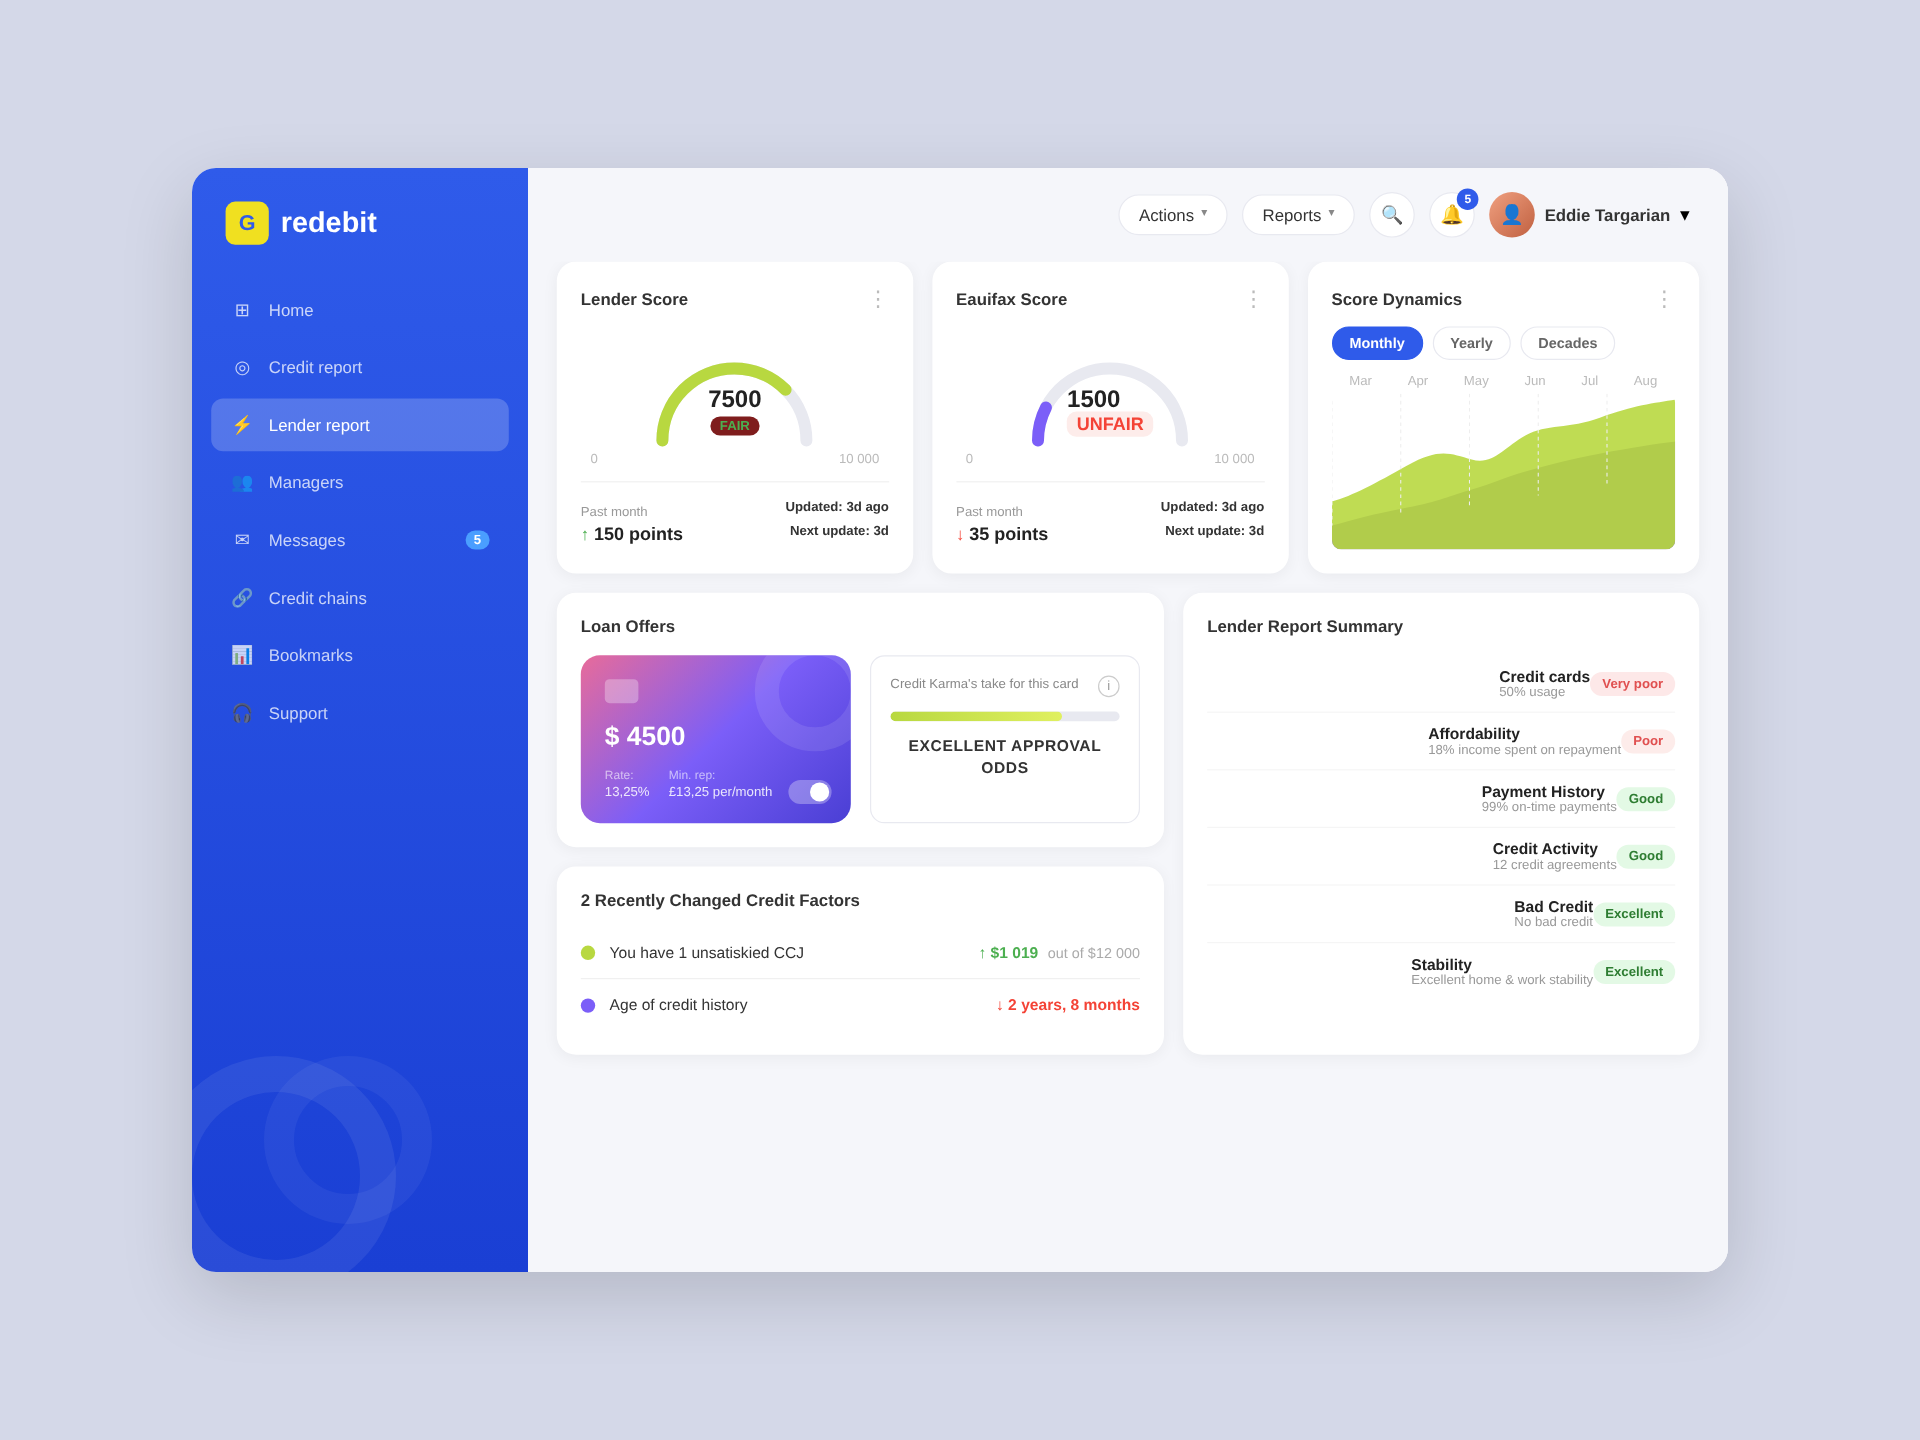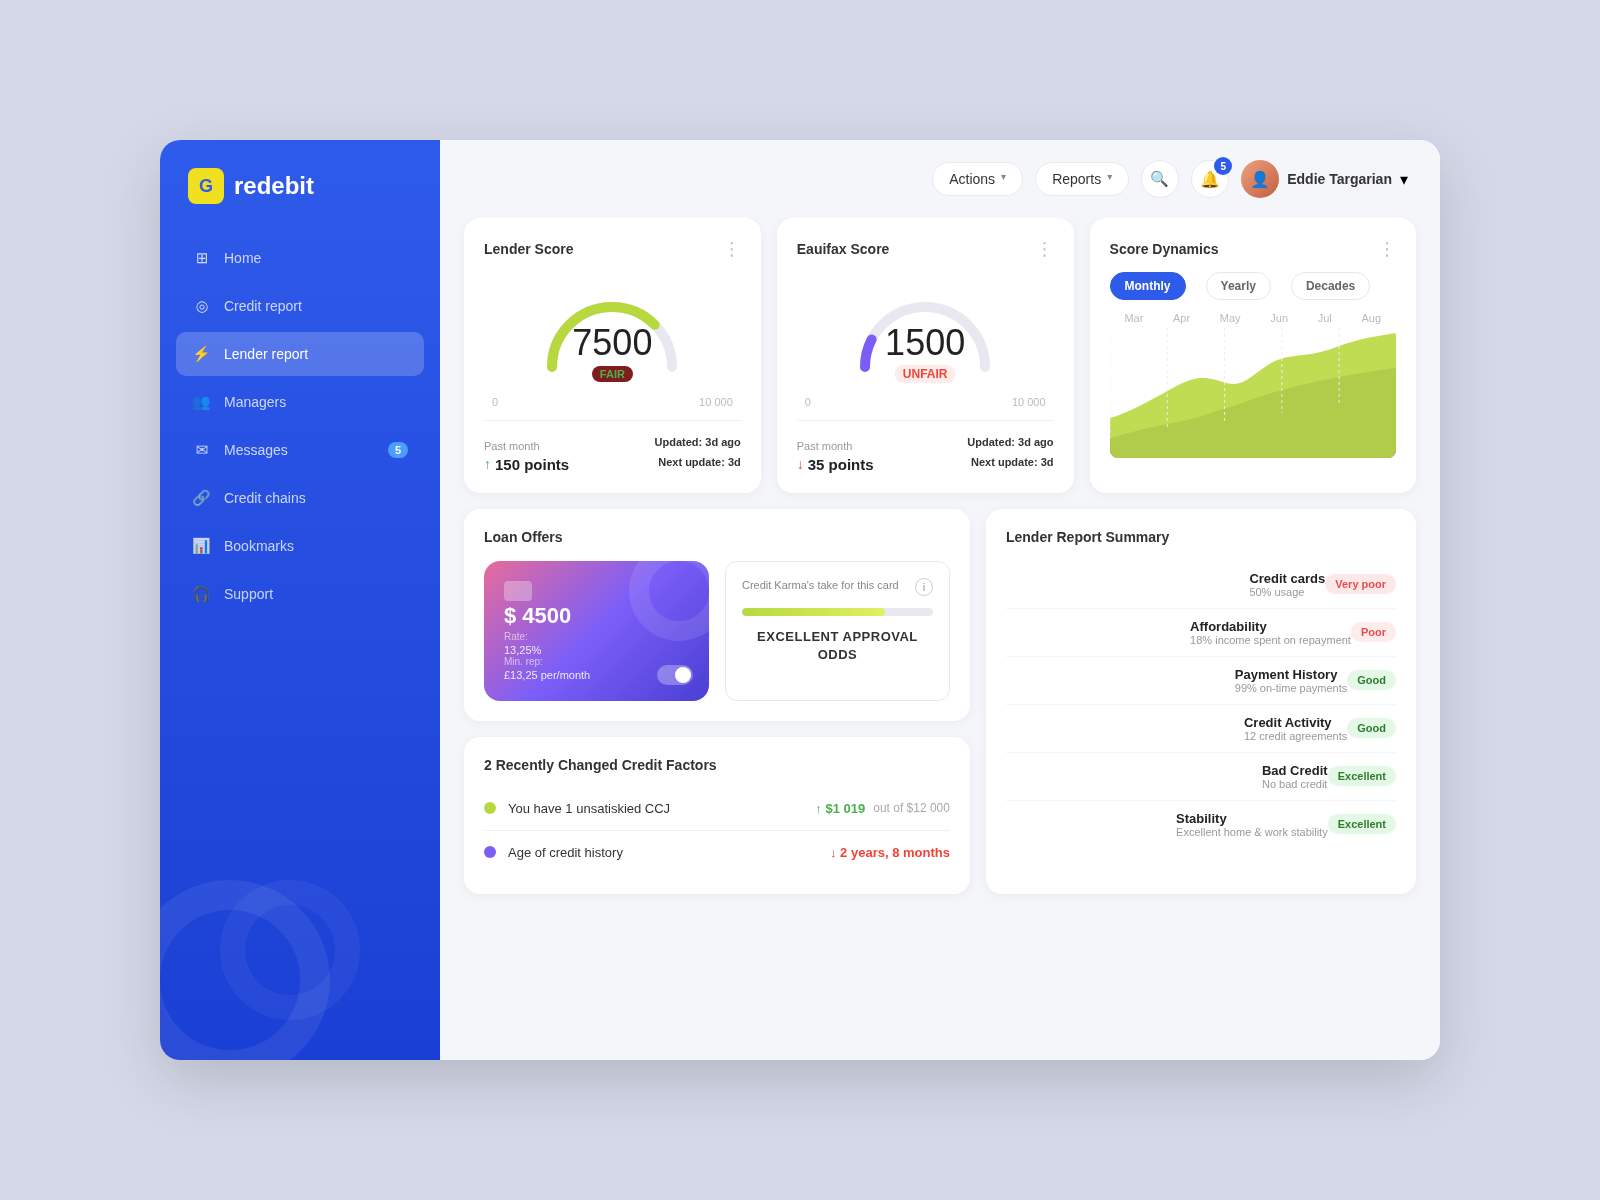--- a/index.html
+++ b/index.html
@@ -195,37 +195,37 @@
 
     
     .gauge-container {
       display: flex;
       flex-direction: column;
       align-items: center;
       padding: 10px 0;
     }
     .gauge-svg { width: 160px; height: 100px; }
     .gauge-value {
-      text-align: right;
-      font-size: 36px;
-      font-weight: 400;
+      text-align: left;
+      font-size: 20px;
+      font-weight: 700;
       color: #222;
       margin-top: -10px;
     }
     .gauge-label-fair {
       font-size: 11px;
       font-weight: 700;
       background: #7f1d1d;
       color: #4caf50;
       padding: 2px 8px;
       border-radius: 8px;
       margin-top: 2px;
     }
     .gauge-label-unfair {
-      font-size: 12px;
+      font-size: 15px;
       font-weight: 700;
       background: #fdecea;
       color: #f44336;
       padding: 2px 8px;
       border-radius: 8px;
       margin-top: 2px;
     }
     .gauge-range {
       display: flex;
       justify-content: space-between;
@@ -247,21 +247,21 @@
     .points-up { display: flex; align-items: center; gap: 4px; font-size: 15px; font-weight: 700; color: #222; }
     .arrow-up { color: #4caf50; font-size: 14px; }
     .arrow-down { color: #f44336; font-size: 14px; }
     .update-info { text-align: right; font-size: 11px; color: #999; line-height: 1.8; }
     .update-info span { font-weight: 600; color: #333; }
 
     
     .score-dynamics-card { }
     .dynamics-tabs {
       display: flex;
-      gap: 20px;
+      gap: 8px;
       margin-bottom: 12px;
     }
     .dyn-tab {
       padding: 6px 14px;
       border-radius: 20px;
       font-size: 12px;
       font-weight: 600;
       cursor: pointer;
       border: 1px solid #e8e9f0;
       color: #666;
@@ -299,21 +299,21 @@
       color: #fff;
       position: relative;
       overflow: hidden;
       min-height: 140px;
       display: flex;
       flex-direction: column;
       justify-content: space-between;
     }
     .card-logo-area { display: flex; align-items: center; gap: 6px; }
     .card-logo-icon { width: 28px; height: 20px; background: rgba(255,255,255,0.3); border-radius: 4px; }
-    .card-details { display: flex; font-size: 11px; opacity: 0.85; flex-direction: column; }
+    .card-details { display: flex; gap: 16px; font-size: 11px; opacity: 0.85; }
     .card-detail-item { display: flex; flex-direction: column; gap: 2px; }
     .card-detail-label { opacity: 0.7; font-size: 10px; }
     .card-toggle {
       position: absolute;
       bottom: 16px;
       right: 16px;
       width: 36px;
       height: 20px;
       background: rgba(255,255,255,0.3);
       border-radius: 10px;

